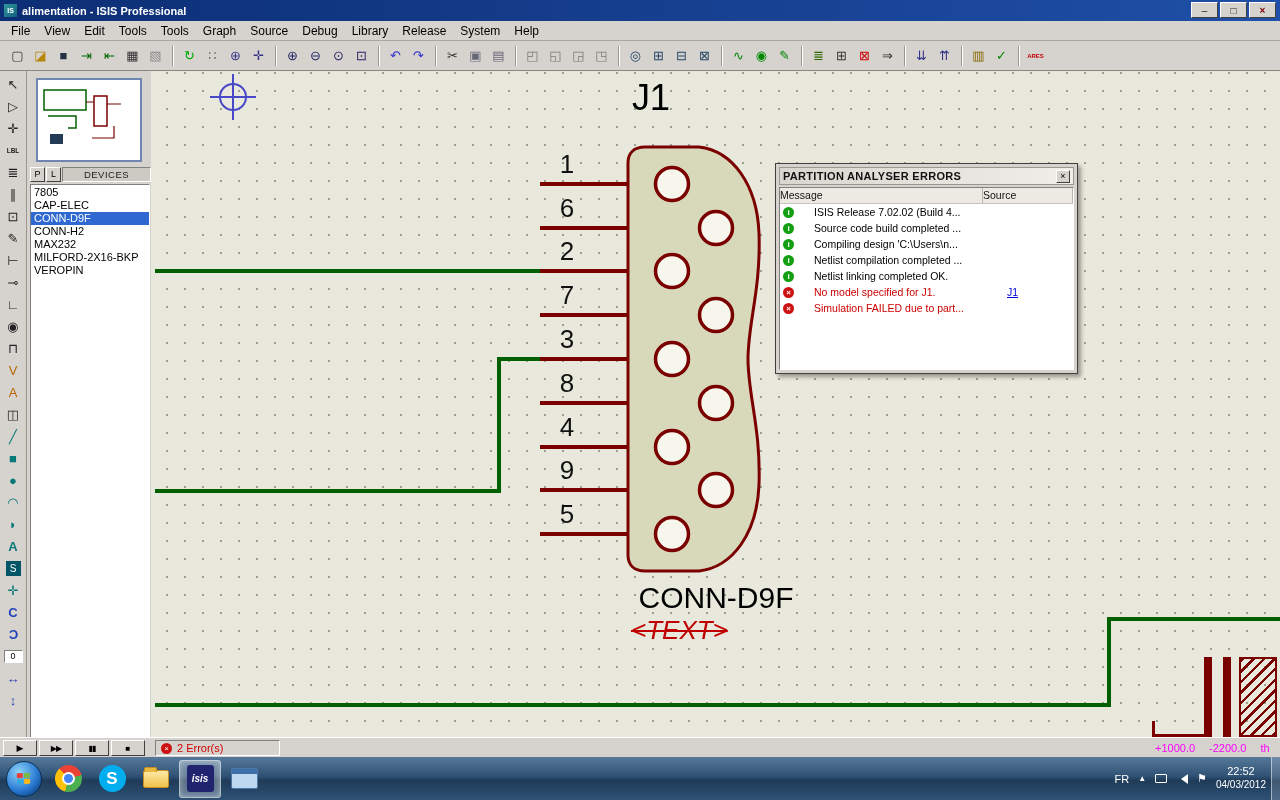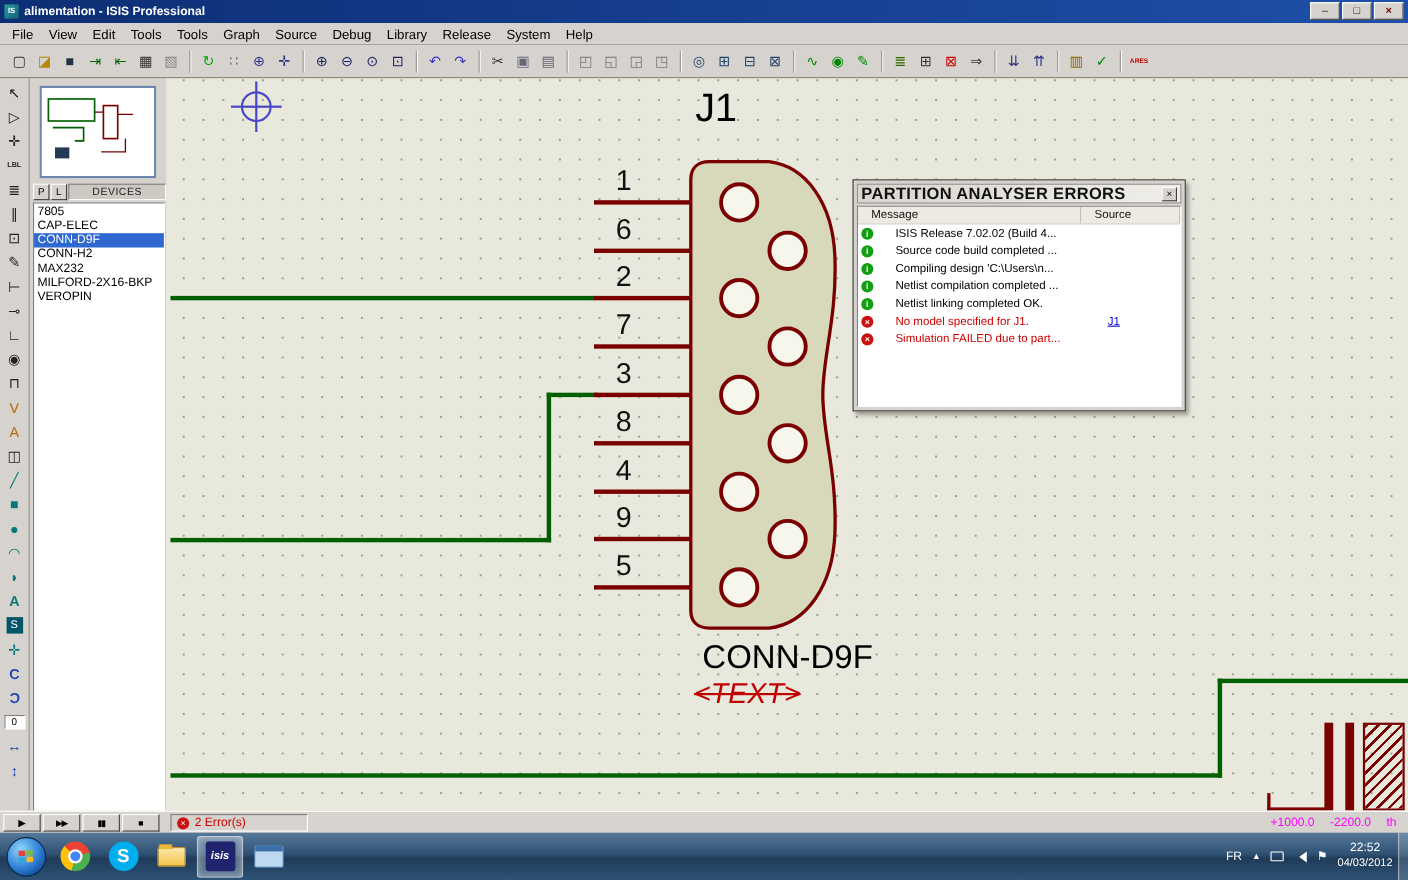--- a/index.html
+++ b/index.html
@@ -70,26 +70,26 @@
   .origin-v { position:absolute; left:81px; top:3px; width:2px; height:46px; background:#4848C8; }
   .redbar { position:absolute; background:#7A0000; }
   .hatch { position:absolute; border:2px solid #7A0000;
     background:repeating-linear-gradient(135deg,#7A0000 0 2.5px,transparent 2.5px 7.5px); }
 
   
   .err-win { position:absolute; left:775px; top:163px; width:303px; height:211px; background:#D6D3CE;
     border:1px solid #404040; box-shadow:3px 3px 4px rgba(0,0,0,.35); padding:3px; z-index:10; }
   .err-title { height:18px; background:linear-gradient(90deg,#D9D6CF,#EFEEE8); display:flex; align-items:center;
     padding:0 3px; border:1px solid #9a978f; }
-  .err-title-text { flex:1; font-size:15px; font-weight:bold; color:#111; letter-spacing:.3px; }
+  .err-title-text { flex:1; font-size:11px; font-weight:bold; color:#111; letter-spacing:.3px; }
   .err-close { width:14px; height:13px; background:#D6D3CE; border:1px solid; border-color:#fff #404040 #404040 #fff;
     font-size:9px; display:flex; align-items:center; justify-content:center; }
   .err-body { margin-top:2px; height:183px; background:#fff; border:1px solid; border-color:#808080 #fff #fff #808080; overflow:hidden; }
   .err-cols { display:flex; height:16px; border-bottom:1px solid #C8C5BE; }
-  .err-col { font-size:10.5px; color:#111; padding:1px 12px; background:#ECEAE3; border-right:1px solid #B8B5AE; }
+  .err-col { font-size:10.5px; color:#111; padding:1px 0; background:#ECEAE3; border-right:1px solid #B8B5AE; }
   .err-col.msg { width:203px; }
   .err-col.src { flex:1; }
   .er-row { display:flex; align-items:center; height:16px; }
   .er-ico { width:11px; height:11px; border-radius:50%; margin:0 4px 0 3px; color:#fff; font-size:8px; font-weight:bold;
     display:flex; align-items:center; justify-content:center; flex:none; }
   .er-ico.info { background:#12A012; }
   .er-ico.err { background:#CC1111; }
   .er-msg { font-size:10.5px; color:#000; width:185px; white-space:nowrap; overflow:hidden;margin-left:16px; }
   .er-msg.red { color:#CC0000; }
   .er-src { font-size:10.5px; padding-left:8px; }

